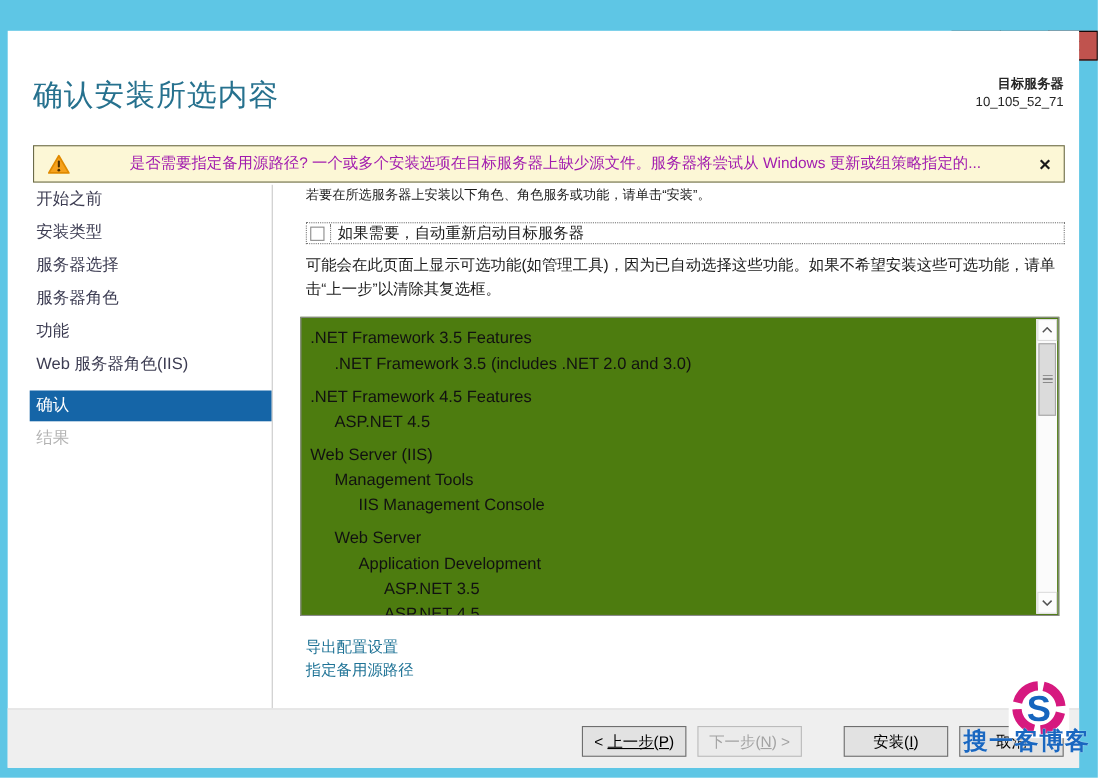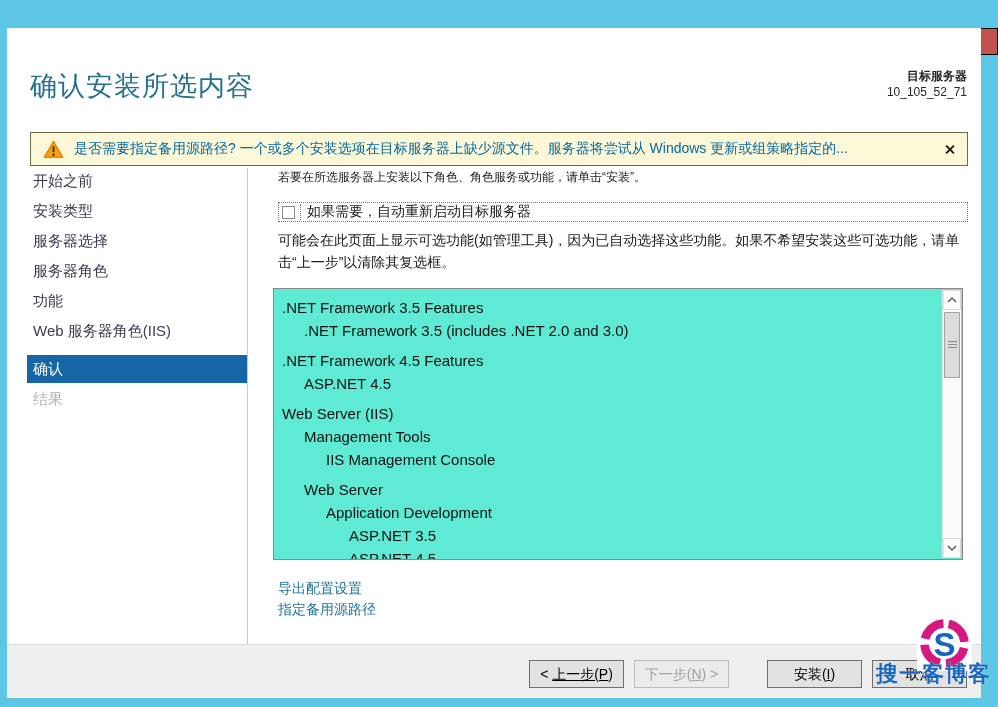--- a/index.html
+++ b/index.html
@@ -26,21 +26,21 @@
   .dialog { position:absolute; left:7px; top:28px; width:974px; height:670px; background:#fff; }
 
   .page-title { position:absolute; left:23px; top:40px; font-size:27px; color:#26718E; letter-spacing:1px; }
   .target-server { position:absolute; right:14px; top:40px; text-align:right; font-size:12px; color:#262626; line-height:16px; }
   .target-server .ts-label { font-weight:bold; }
 
   
   .warnbar { position:absolute; left:23px; top:104px; width:938px; height:34px; background:#FCF7D6;
              border:1px solid #6B6B49; display:flex; align-items:center; padding:0 12px; }
   .warn-icon { flex:0 0 auto; margin-right:10px; display:flex; }
-  .warn-text { font-size:14px; color:#0369a1; white-space:nowrap; overflow:hidden; }
+  .warn-text { font-size:14px; color:#a21caf; white-space:nowrap; overflow:hidden;margin-left:44px; }
   .warn-close { margin-left:auto; position:relative; width:11px; height:11px; flex:0 0 auto; }
   .warn-close::before,.warn-close::after { content:""; position:absolute; left:4.5px; top:0; width:2px; height:11px; background:#1a1a1a; }
   .warn-close::before { transform:rotate(45deg); } .warn-close::after { transform:rotate(-45deg); }
 
   
   .sidebar { position:absolute; left:0; top:138px; width:240px; }
   .side-divider { position:absolute; left:240px; top:140px; height:476px; width:1px; background:#C9C9C9; }
   .nav-item { height:30px; line-height:30px; padding-left:26px; font-size:15px; color:#3C3C52; }
   .nav-item.ind1 { padding-left:53px; }
   .nav-item.selected { background:#1565A7; color:#fff; margin-left:20px; padding-left:6px; height:28px; line-height:28px; margin-top:9px; margin-bottom:1px; }
@@ -50,21 +50,21 @@
   .instruction { position:absolute; left:271px; top:141px; font-size:12px; color:#1A1A1A; }
 
   .chk-row { position:absolute; left:271px; top:174px; width:690px; height:20px;
              border:1px dotted #777; display:flex; align-items:center; }
   .checkbox { width:13px; height:13px; background:#fff; border:1px solid #8A8A8A; margin-left:3px; flex:0 0 auto; }
   .chk-divider { width:1px; height:16px; border-left:1px dotted #777; margin:0 6px 0 5px; }
   .chk-label { font-size:14px; color:#1A1A1A; white-space:nowrap; }
 
   .note { position:absolute; left:271px; top:201px; width:696px; font-size:14px; line-height:22px; color:#1A1A1A; }
 
-  .listbox { position:absolute; left:266px; top:260px; width:690px; height:272px; background:#5eead4;
+  .listbox { position:absolute; left:266px; top:260px; width:690px; height:272px; background:#4d7c0f;
              border:1px solid #8A8A8A; overflow:hidden; }
   .trow { height:23px; line-height:23px; font-size:15px; color:#111; padding-left:8px; white-space:nowrap; }
   .trow.g { margin-top:7px; }
   .trow.i1 { padding-left:30px; } .trow.i2 { padding-left:52px; } .trow.i3 { padding-left:75px; }
 
   .vscroll { position:absolute; right:1px; top:1px; bottom:1px; width:19px; background:#FBFBFB; border-left:1px solid #E6E6E6; }
   .sbtn { position:absolute; left:0; width:18px; height:20px; background:#FDFDFD; border:1px solid #DCDCDC;
           display:flex; align-items:center; justify-content:center; }
   .sbtn.up { top:0; } .sbtn.down { bottom:0; }
   .sthumb { position:absolute; left:1px; top:22px; width:16px; height:66px; background:#DBDBDB; border:1px solid #A6A6A6;

